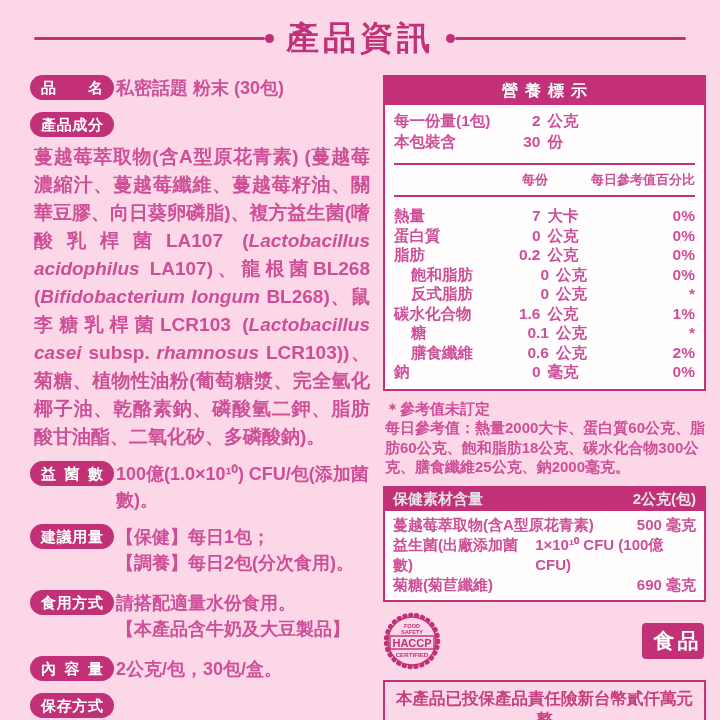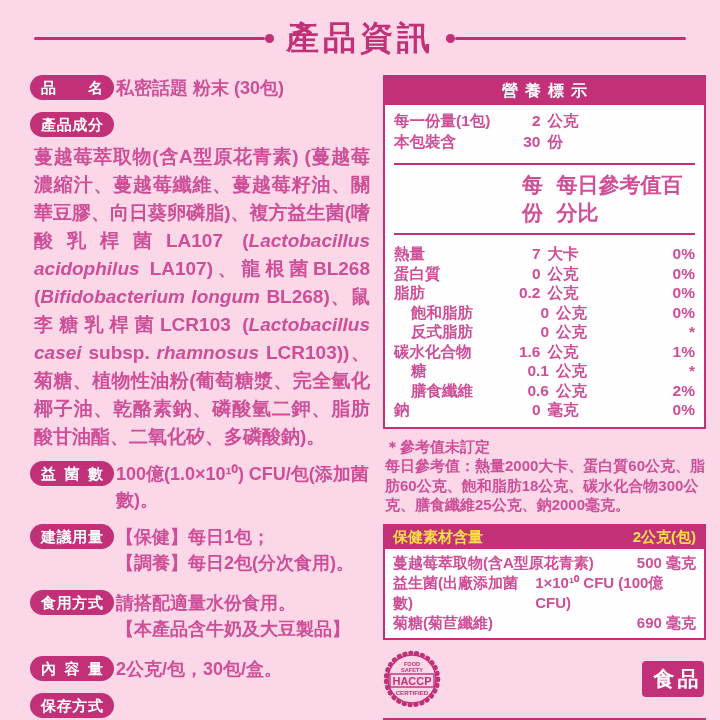--- a/index.html
+++ b/index.html
@@ -48,30 +48,30 @@
     background: #c23178; color: #fff; text-align: center;
     font-size: 16px; font-weight: bold; letter-spacing: 7px;
     padding: 4px 0 3px 7px;
   }
   .nt-body { padding: 5px 9px 7px 9px; font-size: 15.5px; font-weight: bold; color: #ce4f97; }
   .nt-serving-row { display: flex; line-height: 21px; }
   .nt-label { flex: 1; }
   .nt-val { width: 38px; text-align: right; }
   .nt-unit { width: 46px; padding-left: 7px; }
   .nt-divider { border-top: 2px solid #c23178; margin: 4px 9px; }
-  .nt-colhead { display: flex; justify-content: space-between; padding: 2px 9px 2px 137px; font-size: 21px; font-weight: bold; }
+  .nt-colhead { display: flex; justify-content: space-between; padding: 2px 9px 2px 137px; font-size: 13px; font-weight: bold; }
   .nt-row { display: flex; line-height: 19.5px; }
   .nt-row.indent .nt-label { padding-left: 17px; }
   .nt-pct { flex: 1; text-align: right; }
   
   .footnote { font-size: 15px; font-weight: bold; line-height: 19.5px; margin: 2px 0 9px 2px; }
   
   .stable { background: #fffdfe; border: 2px solid #c23178; margin-bottom: 10px; }
   .stable-header {
-    background: #c23178; color: #fde047; display: flex; justify-content: space-between;
+    background: #c23178; color: #e5e5e5; display: flex; justify-content: space-between;
     font-size: 15px; font-weight: bold; padding: 2px 8px;
   }
   .st-body { padding: 4px 8px 5px 8px; font-size: 15px; font-weight: bold; }
   .st-row { display: flex; justify-content: space-between; line-height: 20px; }
   
   .cert-row { display: flex; justify-content: space-between; align-items: center; gap: 13px; margin: 2px 2px 10px 0; }
   .food-stamp {
     background: #c23178; color: #fff; width: 62px; height: 36px;
     border-radius: 4px; display: flex; align-items: center; justify-content: center;
     font-size: 21px; font-weight: bold; letter-spacing: 3px; padding-left: 9px;

